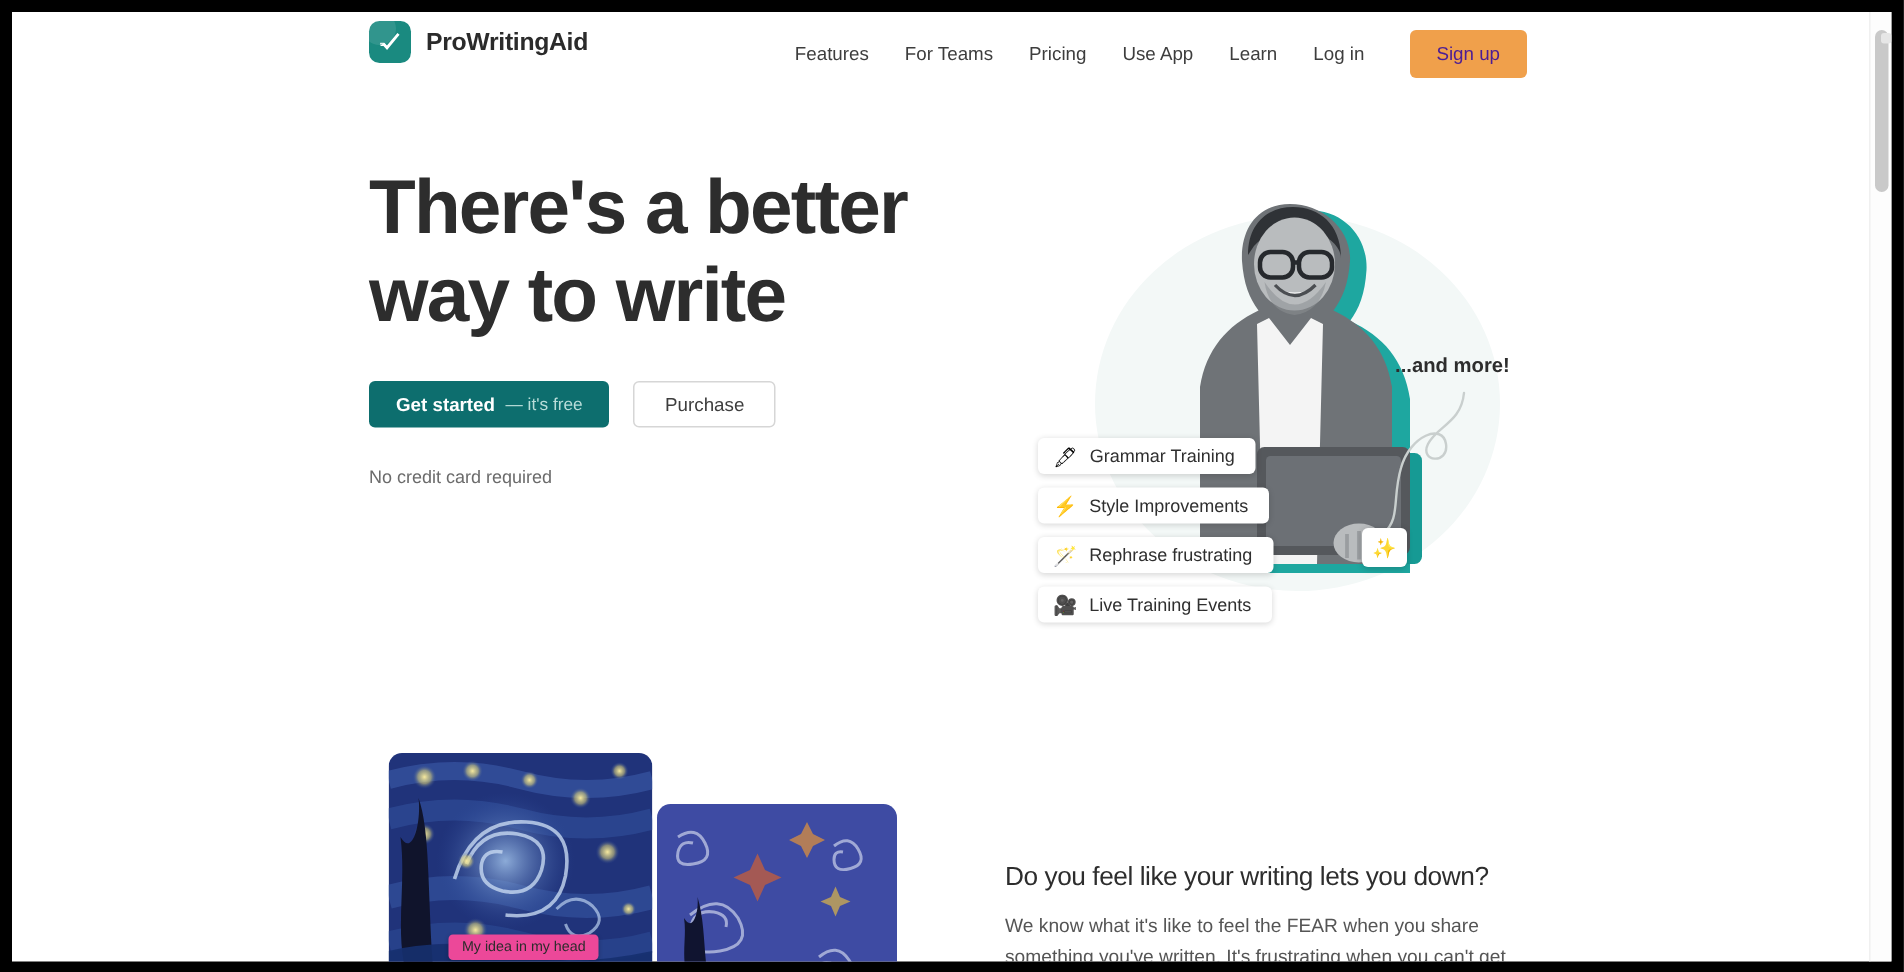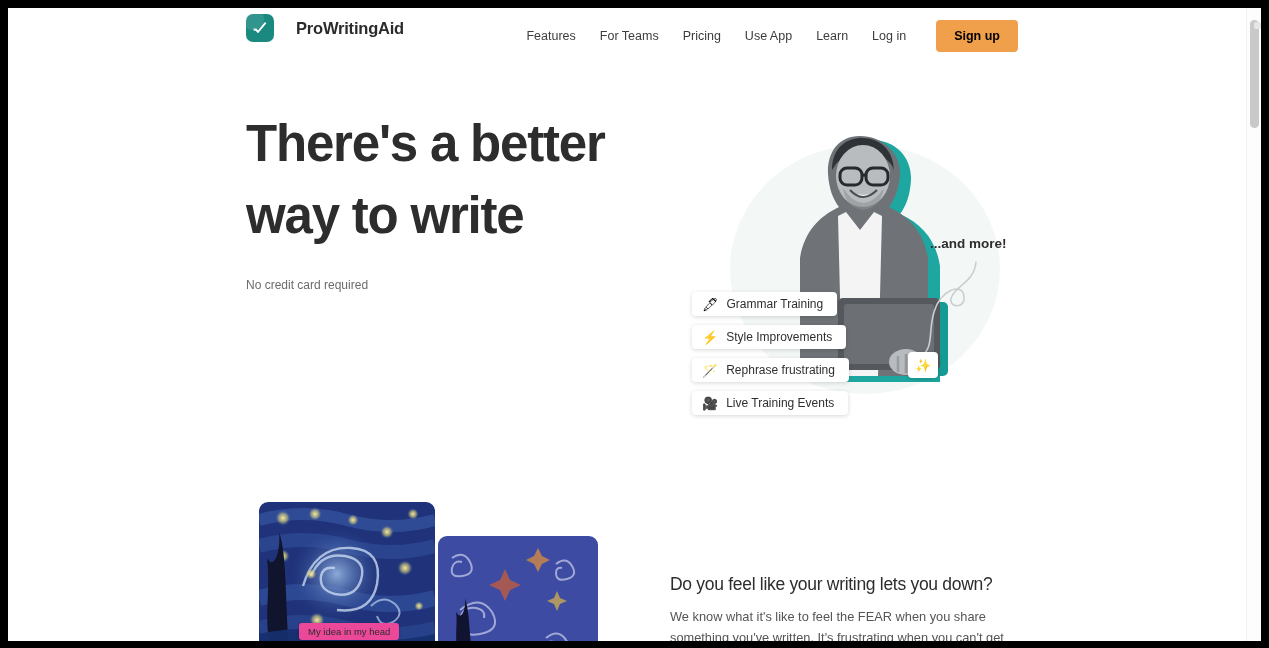--- a/index.html
+++ b/index.html
@@ -66,21 +66,21 @@
     width: 1238px;
     height: 56px;
     background: #ffffff;
   }
 
   #brand {
     position: absolute;
     left: 238px; top: 6px;
     display: flex;
     align-items: center;
-    gap: 22px;
+    gap: 10px;
     text-decoration: none;
   }
   #brand-mark {
     width: 28px; height: 28px;
     background: #1a8a80;
     border-radius: 7px;
     display: flex;
     align-items: center;
     justify-content: center;
     position: relative;
@@ -113,23 +113,23 @@
   .nav-link {
     font-size: 12.5px;
     color: #3d3d3d;
     text-decoration: none;
     white-space: nowrap;
     cursor: pointer;
   }
   #signup-button {
     margin-left: 6px;
     background: #f0a04b;
-    color: #000000;
+    color: #4c1d95;
     font-size: 12.5px;
-    font-weight: bold;
+    font-weight: normal;
     padding: 9px 18px;
     border: none;
     border-radius: 4px;
     cursor: pointer;
     white-space: nowrap;
     font-family: "Liberation Sans", sans-serif;
   }
 
   
   #hero {
@@ -139,21 +139,21 @@
     height: 400px;
   }
 
   #hero-copy {
     position: absolute;
     left: 238px; top: 44px;
     width: 400px;
   }
   #hero-title {
     font-size: 51px;
-    line-height: 72px;
+    line-height: 59px;
     font-weight: bold;
     color: #2d2d2d;
     letter-spacing: -1.2px;
   }
   #hero-subtitle {
     margin-top: 22px;
     font-size: 14.5px;
     line-height: 23px;
     color: #4a4a4a;
     width: 330px;
@@ -359,20 +359,27 @@
           <button id="signup-button">Sign up</button>
         </nav>
 
       </div>
 
       <div id="hero">
 
         <div id="hero-copy">
           <h1 id="hero-title">There's a better way to write</h1>
 
+          <div id="hero-actions">
+            <button id="get-started-button">
+              <span id="get-started-label">Get started</span>
+              <span id="get-started-note">— it's free</span>
+            </button>
+            <button id="purchase-button">Purchase</button>
+          </div>
 
           <div id="no-credit-note">No credit card required</div>
         </div>
 
         <div id="hero-art">
           <div id="art-blob"></div>
 
           <svg id="art-photo" viewBox="0 0 160 280">
 
             <g transform="translate(6,6)">

